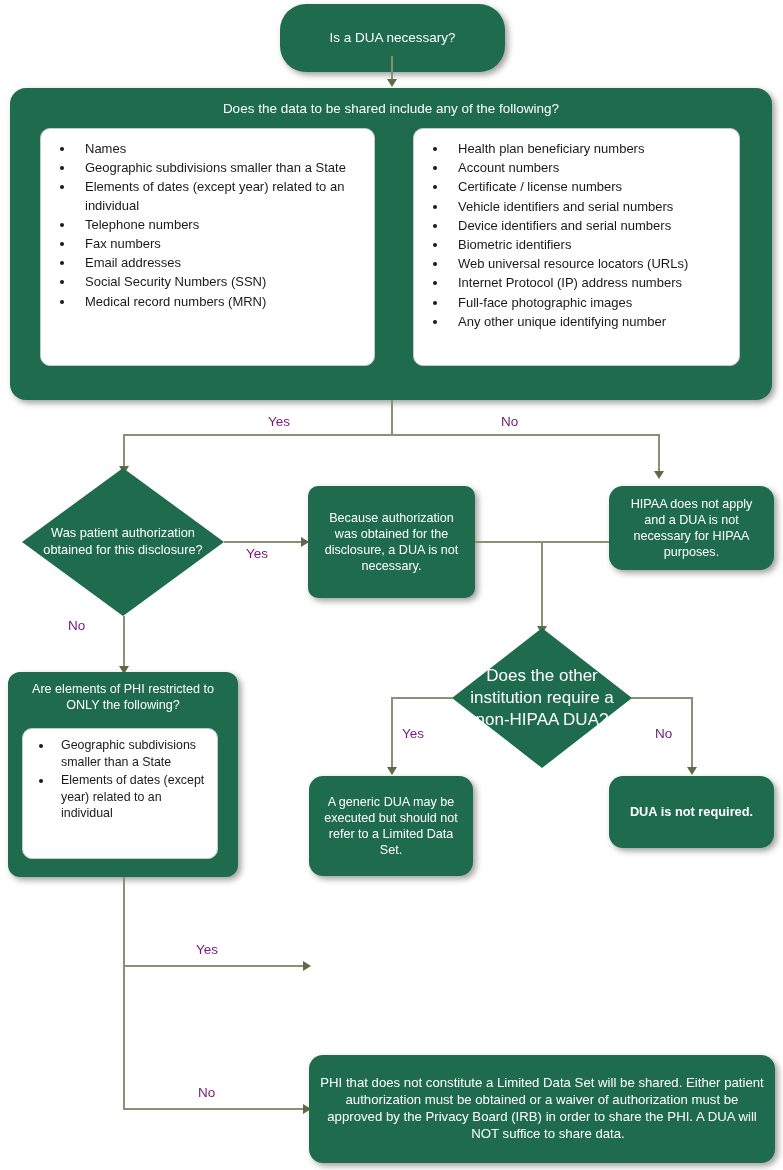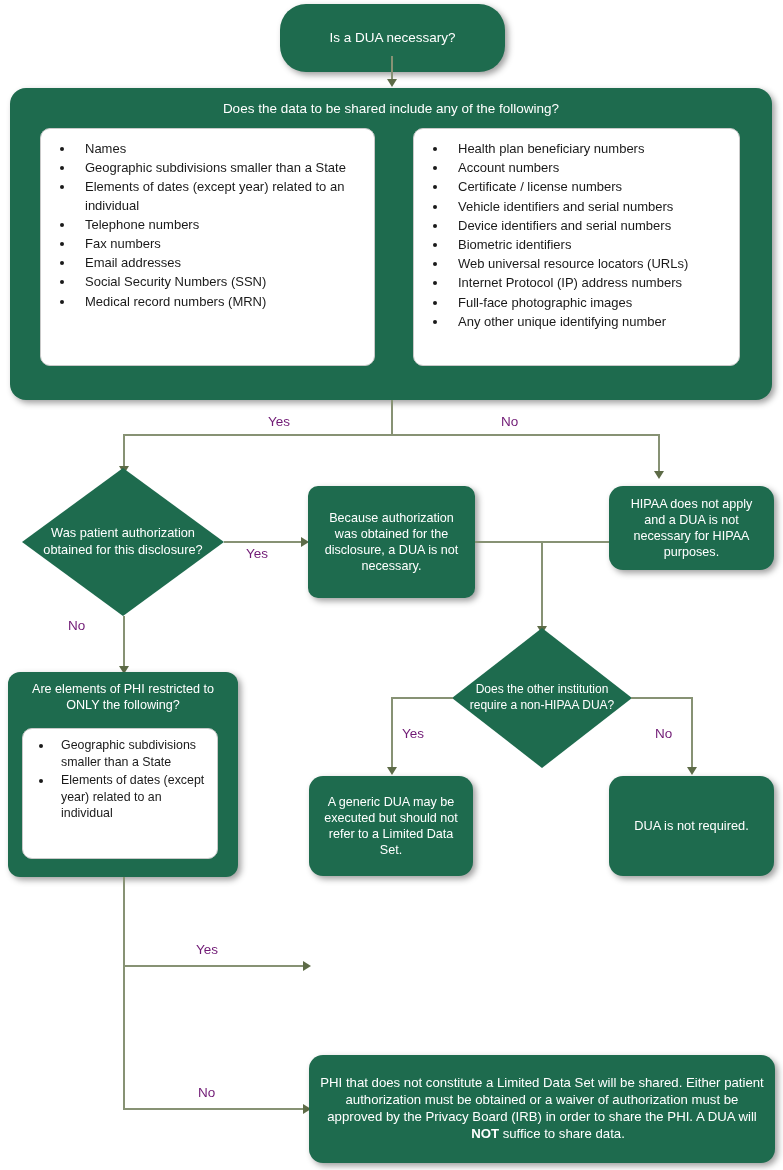--- a/index.html
+++ b/index.html
@@ -127,21 +127,21 @@
     border-top:5px solid transparent;
     border-bottom:5px solid transparent;
     border-left:8px solid #5d6b47;
   }
   .edgelabel{
     position:absolute;
     color:#701a75;
     font-size:13.5px;
     white-space:nowrap;
   }
-  b{font-weight:bold;margin-left:12px;}
+  b{font-weight:normal;margin-left:12px;}
 </style>
 </head>
 <body>
 
 <div id="canvas">
 
   <div class="node pill" id="start-node" style="left:280px;top:4px;width:225px;height:68px;font-size:13.5px;">
     <p>Is a DUA necessary?</p>
   </div>
 
@@ -209,39 +209,39 @@
   </div>
 
   <div class="node rounded" id="outcome-hipaa-na" style="left:609px;top:486px;width:165px;height:84px;font-size:12.6px;">
     <p>HIPAA does not apply and a DUA is not necessary for HIPAA purposes.</p>
   </div>
 
   <div class="ln lnh" style="left:475px;top:541px;width:134px;"></div>
   <div class="ln lnv" style="left:541px;top:541px;height:88px;"></div>
   <div class="arrow arrow-down" style="left:537px;top:626px;"></div>
 
-  <div class="diamond" id="diamond-institution" style="left:452px;top:628px;width:180px;height:140px;font-size:12px;">
+  <div class="diamond" id="diamond-institution" style="left:452px;top:628px;width:180px;height:140px;font-size:17px;">
     <p>Does the other institution require a non-HIPAA DUA?</p>
   </div>
 
   <div class="ln lnh" style="left:391px;top:697px;width:62px;"></div>
   <div class="ln lnv" style="left:391px;top:697px;height:74px;"></div>
   <div class="arrow arrow-down" style="left:387px;top:767px;"></div>
   <div class="edgelabel" style="left:402px;top:726px;">Yes</div>
 
   <div class="ln lnh" style="left:631px;top:697px;width:61px;"></div>
   <div class="ln lnv" style="left:691px;top:697px;height:74px;"></div>
   <div class="arrow arrow-down" style="left:687px;top:767px;"></div>
   <div class="edgelabel" style="left:655px;top:726px;">No</div>
 
   <div class="node rounded" id="outcome-generic-dua" style="left:309px;top:776px;width:164px;height:100px;font-size:12.6px;">
     <p>A generic DUA may be executed but should not refer to a Limited Data Set.</p>
   </div>
 
-  <div class="node rounded" id="outcome-no-dua" style="left:609px;top:776px;width:165px;height:100px;font-size:12.8px;">
+  <div class="node rounded" id="outcome-no-dua" style="left:609px;top:776px;width:165px;height:72px;font-size:12.8px;font-weight:bold;">
     <p>DUA is not required.</p>
   </div>
 
   <div id="phi-restricted">
     <div id="phi-restricted-title">Are elements of PHI restricted to ONLY the following?</div>
   </div>
   <div class="whitelist" id="phi-restricted-list">
     <ul>
       <li>Geographic subdivisions smaller than a State</li>
       <li>Elements of dates (except year) related to an individual</li>

